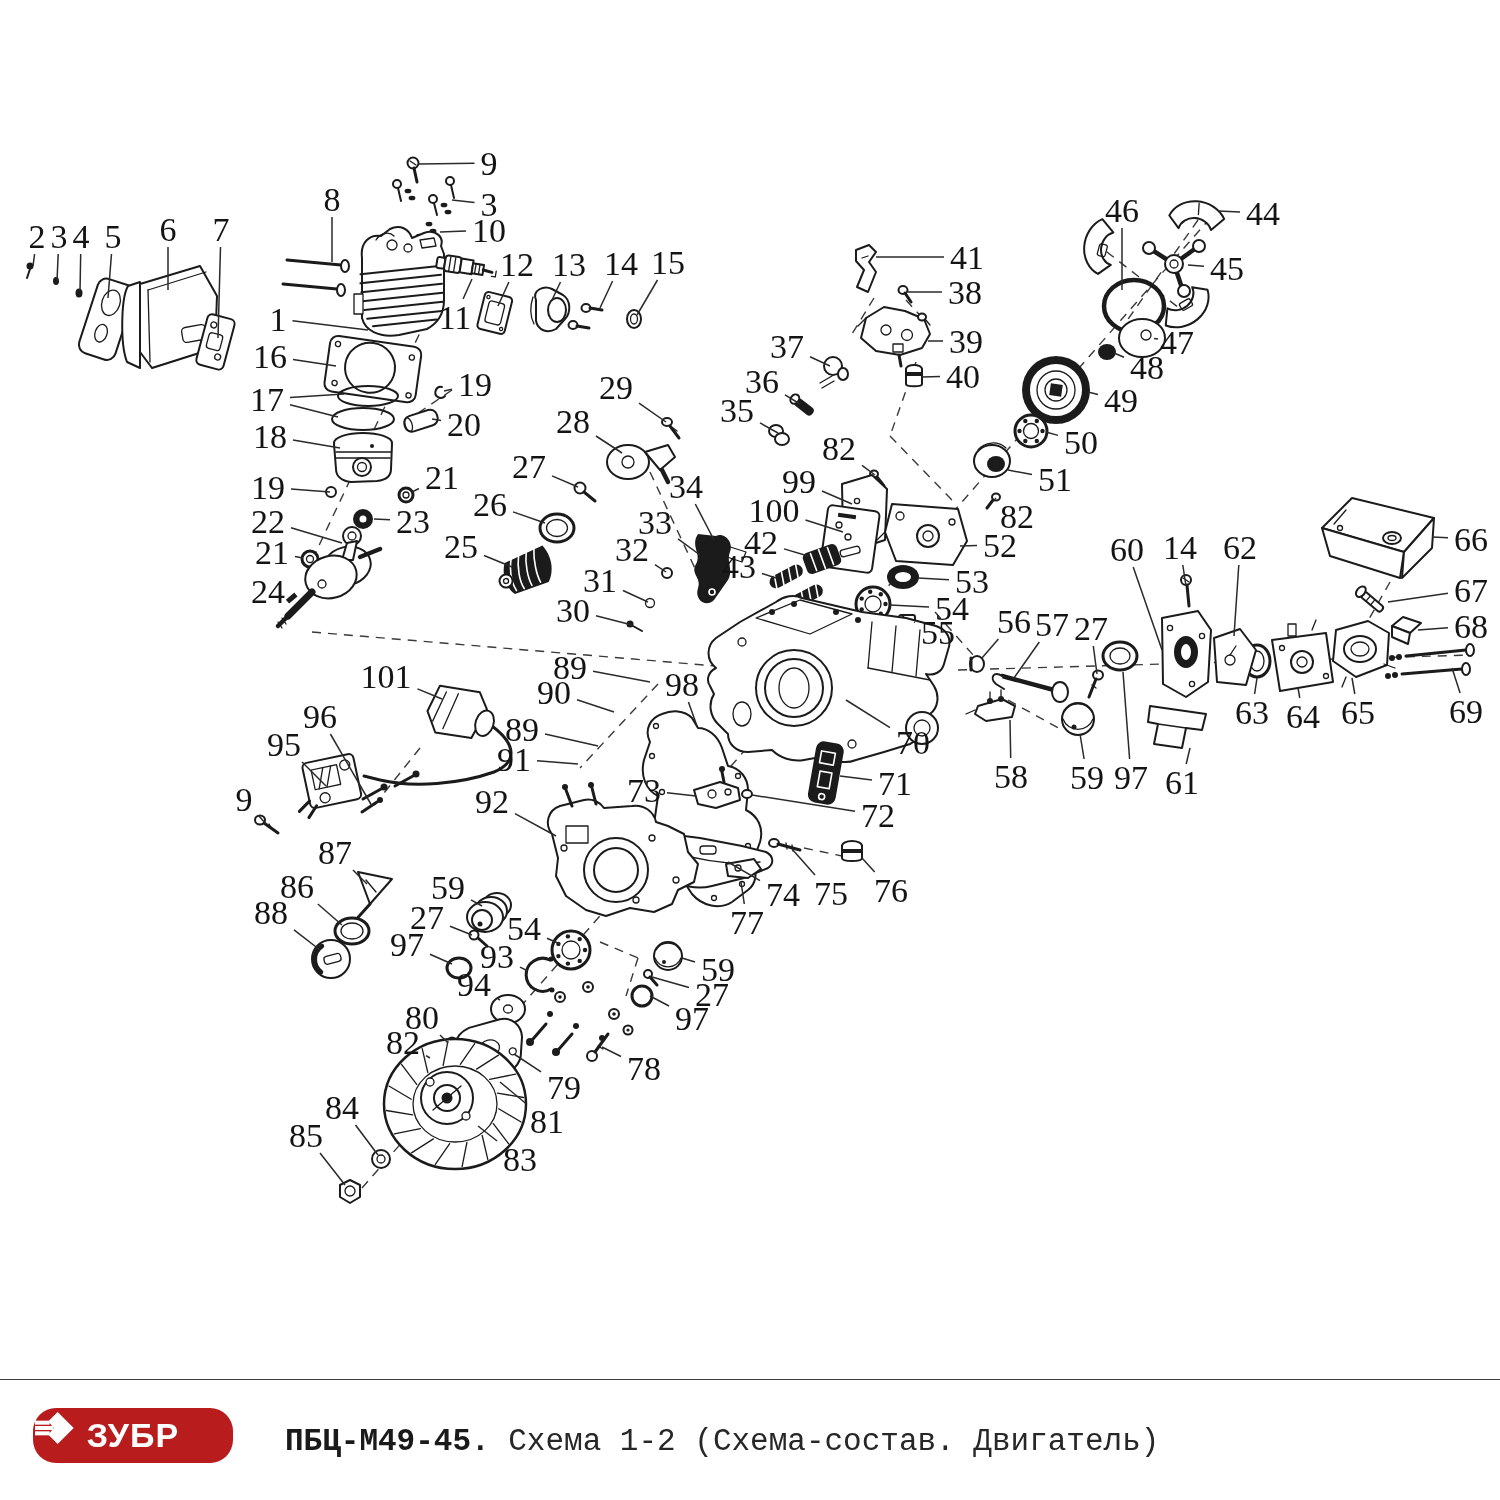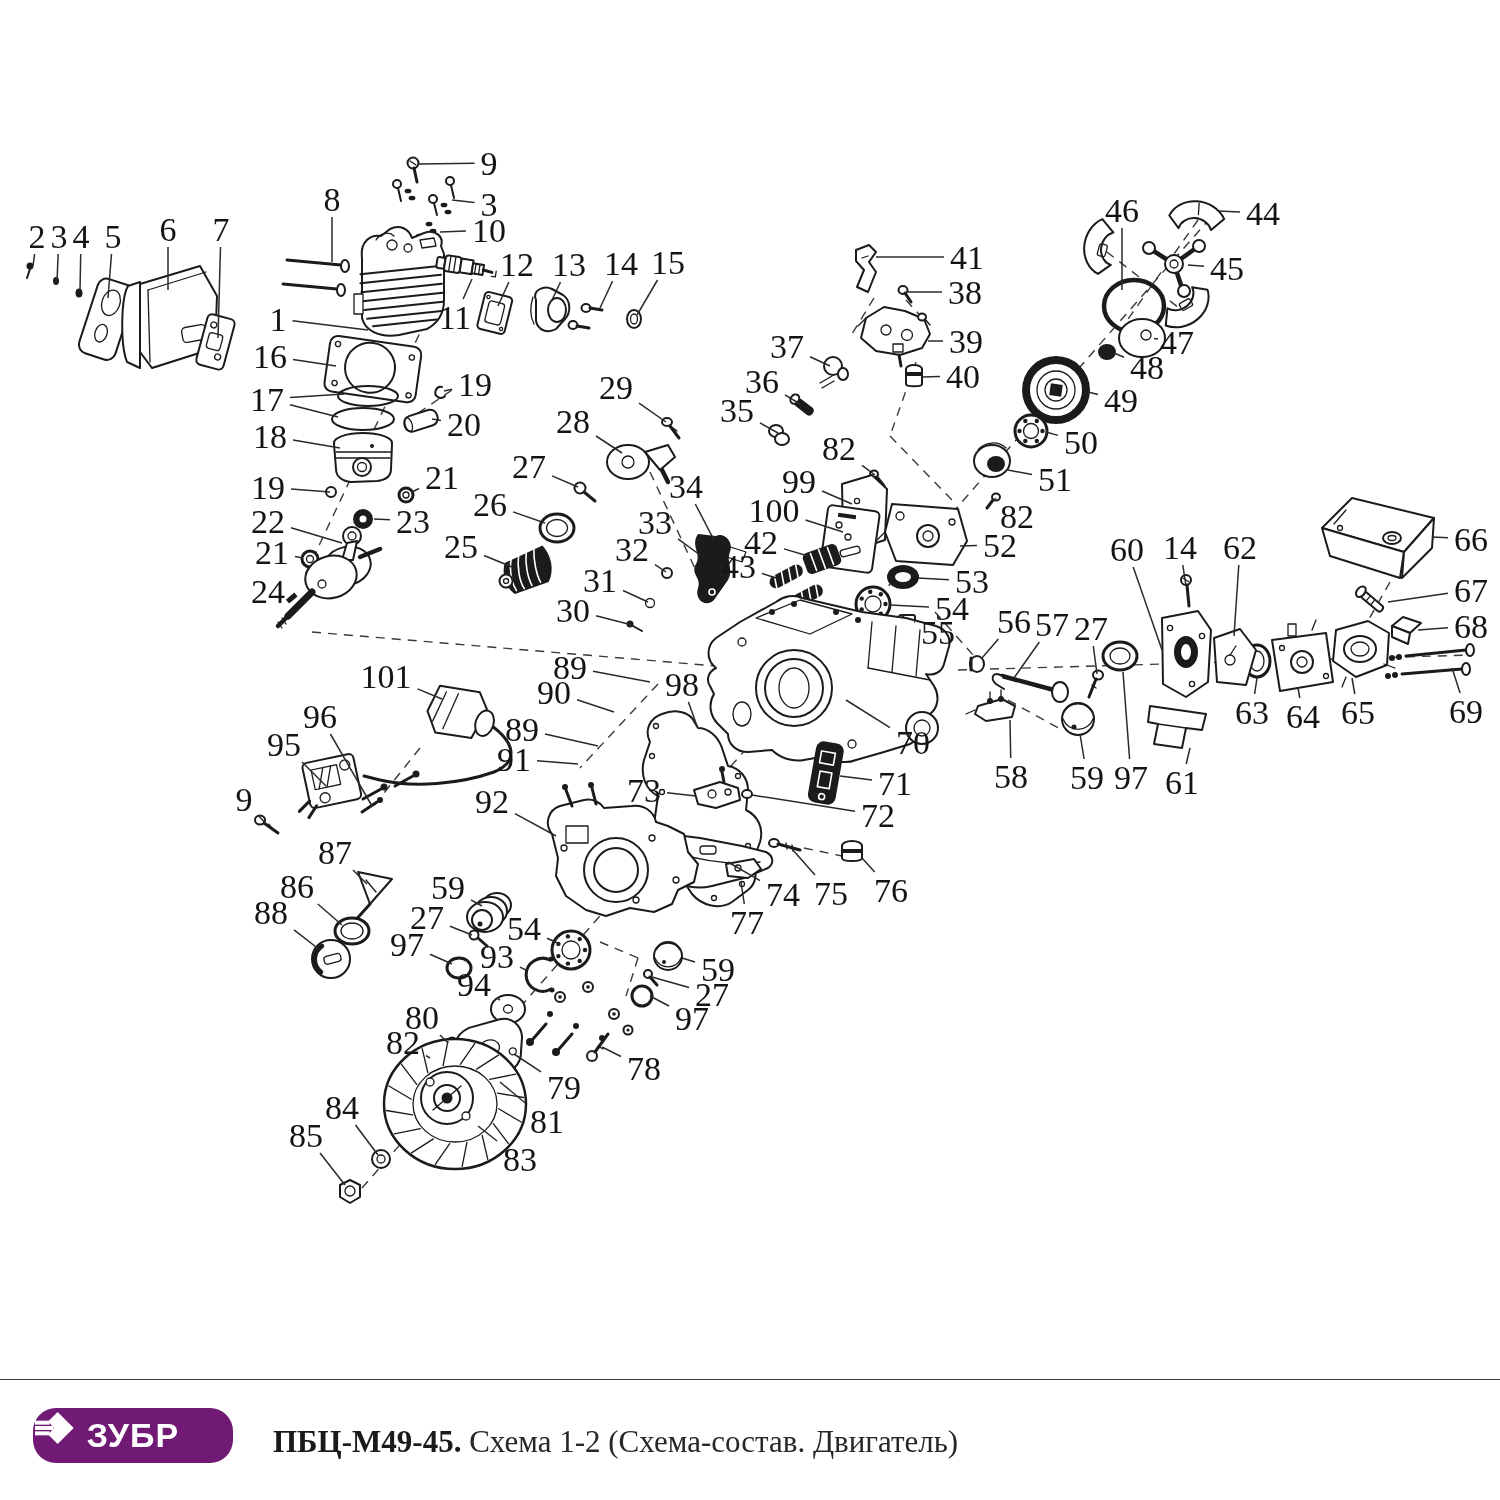--- a/index.html
+++ b/index.html
@@ -13,26 +13,26 @@
   #parts .fd{fill:#1b1b1b;stroke:none;}
   #parts .wl{stroke:#ffffff;stroke-width:1.6;}
   #parts .t{stroke-width:1.3;}
   #parts .w3{stroke-width:3;}
   #parts .w4{stroke-width:4.5;}
   .dash{stroke:#3a3a3a;stroke-width:1.4;stroke-dasharray:9 7;fill:none;}
   .leader{stroke:#2a2a2a;stroke-width:1.5;}
   .lbl{font-family:"Liberation Serif",serif;font-size:34px;fill:#141414;}
   
   .rule{position:absolute;left:0;top:1379px;width:1500px;border-top:1.6px solid #3c3c3c;}
-  .logo{position:absolute;left:33px;top:1408px;width:200px;height:55px;background:#701a75;
+  .logo{position:absolute;left:33px;top:1408px;width:200px;height:55px;background:#b91c1c;
         display:flex;align-items:center;justify-content:center;gap:8px;border-radius:23px;}
   .logo-text{color:#fff;font-family:"Liberation Sans",sans-serif;font-weight:bold;
         font-size:34px;letter-spacing:1px;}
-  .title{position:absolute;left:273px;top:1424px;white-space:nowrap;
-        font-family:Liberation Serif, serif;font-size:31px;color:#1a1a1a;}
+  .title{position:absolute;left:285px;top:1424px;white-space:nowrap;
+        font-family:Liberation Mono, monospace;font-size:31px;color:#1a1a1a;}
   .title .model{font-weight:bold;}
   .title .sub{font-weight:normal;color:#272727;}
 </style>
 </head>
 <body>
 
 <div class="page">
 
 <svg id="diagram-svg" width="1500" height="1500" viewBox="0 0 1500 1500">
   <rect x="0" y="0" width="1500" height="1500" fill="#ffffff"></rect>

